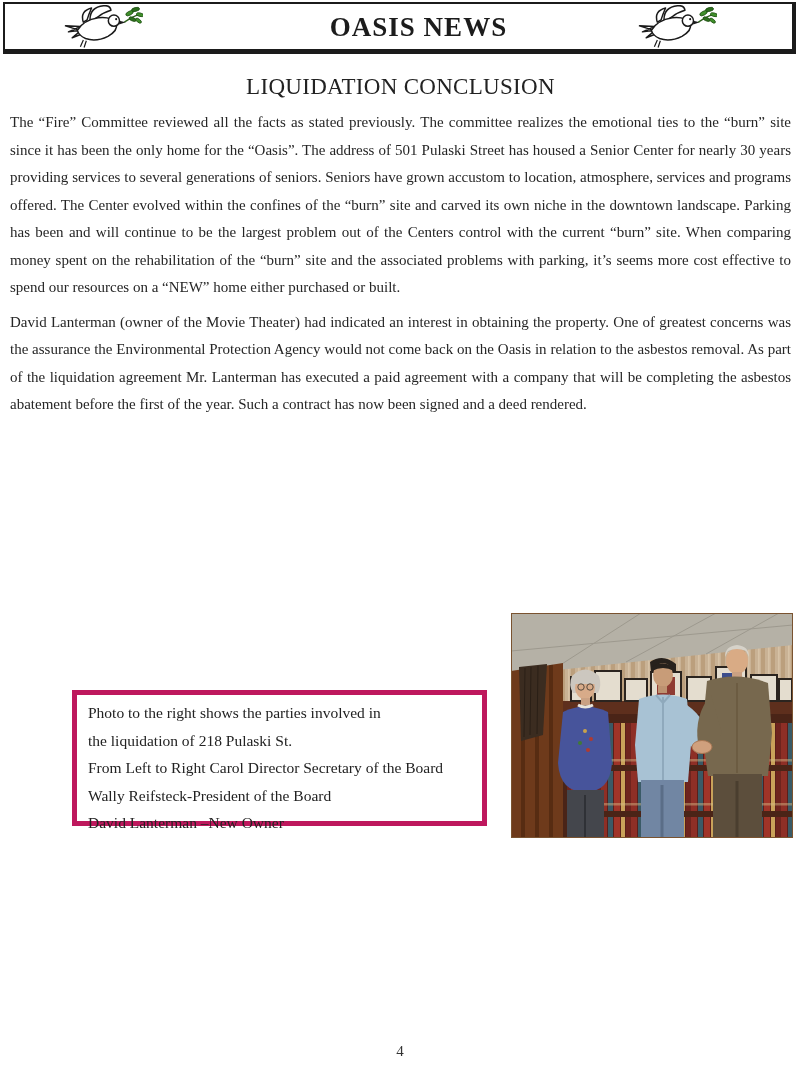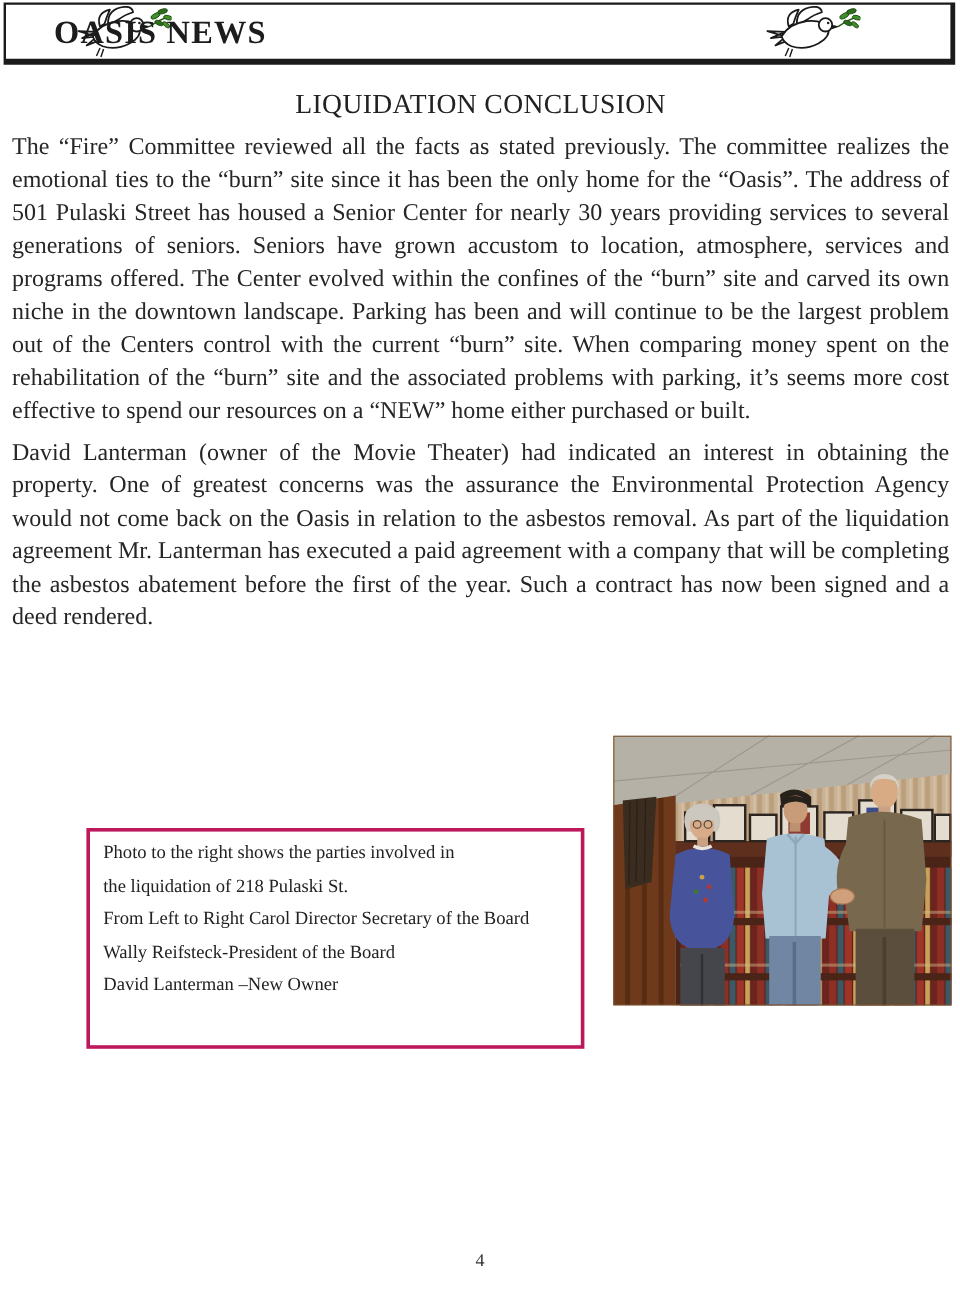--- a/index.html
+++ b/index.html
@@ -9,40 +9,40 @@
     background:#ffffff; overflow:hidden;
     font-family:"Liberation Serif", serif; color:#1c1c1c;
   }
   
   .masthead {
     position:absolute; left:3px; top:2px; width:793px; height:52px;
     border:2px solid #1b1b1b; border-right-width:4px; border-bottom-width:5px;
     background:#ffffff;
   }
   .masthead-title {
-    position:absolute; left:0; right:0; top:8px; text-align:left;
+    position:absolute; left:0; right:0; top:8px; text-align:center;
     font-size:27px; font-weight:bold; letter-spacing:1px; color:#1c1c1c;padding-left:40px;
   }
   .dove { position:absolute; top:1px; width:82px; height:44px; }
   .dove-left  { left:56px; }
   .dove-right { left:630px; }
   
   .content { position:absolute; left:10px; top:55px; width:781px; }
   .section-heading {
     text-align:center; font-size:23px; font-weight:normal; letter-spacing:0.3px;
     margin-top:19px; margin-bottom:9px; color:#222;
   }
   .body-para {
-    text-align:justify; font-size:20px; line-height:27.5px; color:#262626;
+    text-align:justify; font-size:15px; line-height:27.5px; color:#262626;
     margin-bottom:7px;
   }
   
   .caption-box {
-    position:absolute; left:72px; top:690px; width:415px; height:184px;
-    border:3px solid #be185d; background:#ffffff; padding:9px 6px 0 11px;
+    position:absolute; left:72px; top:690px; width:415px; height:136px;
+    border:5px solid #be185d; background:#ffffff; padding:9px 6px 0 11px;
   }
   .caption-line {
     font-size:15.5px; line-height:17px; margin-bottom:10.5px;
     white-space:nowrap; color:#222;
   }
   
   .photo-frame {
     position:absolute; left:511px; top:613px; width:282px; height:225px;
   }
   .photo-frame svg { display:block; width:100%; height:100%; }

